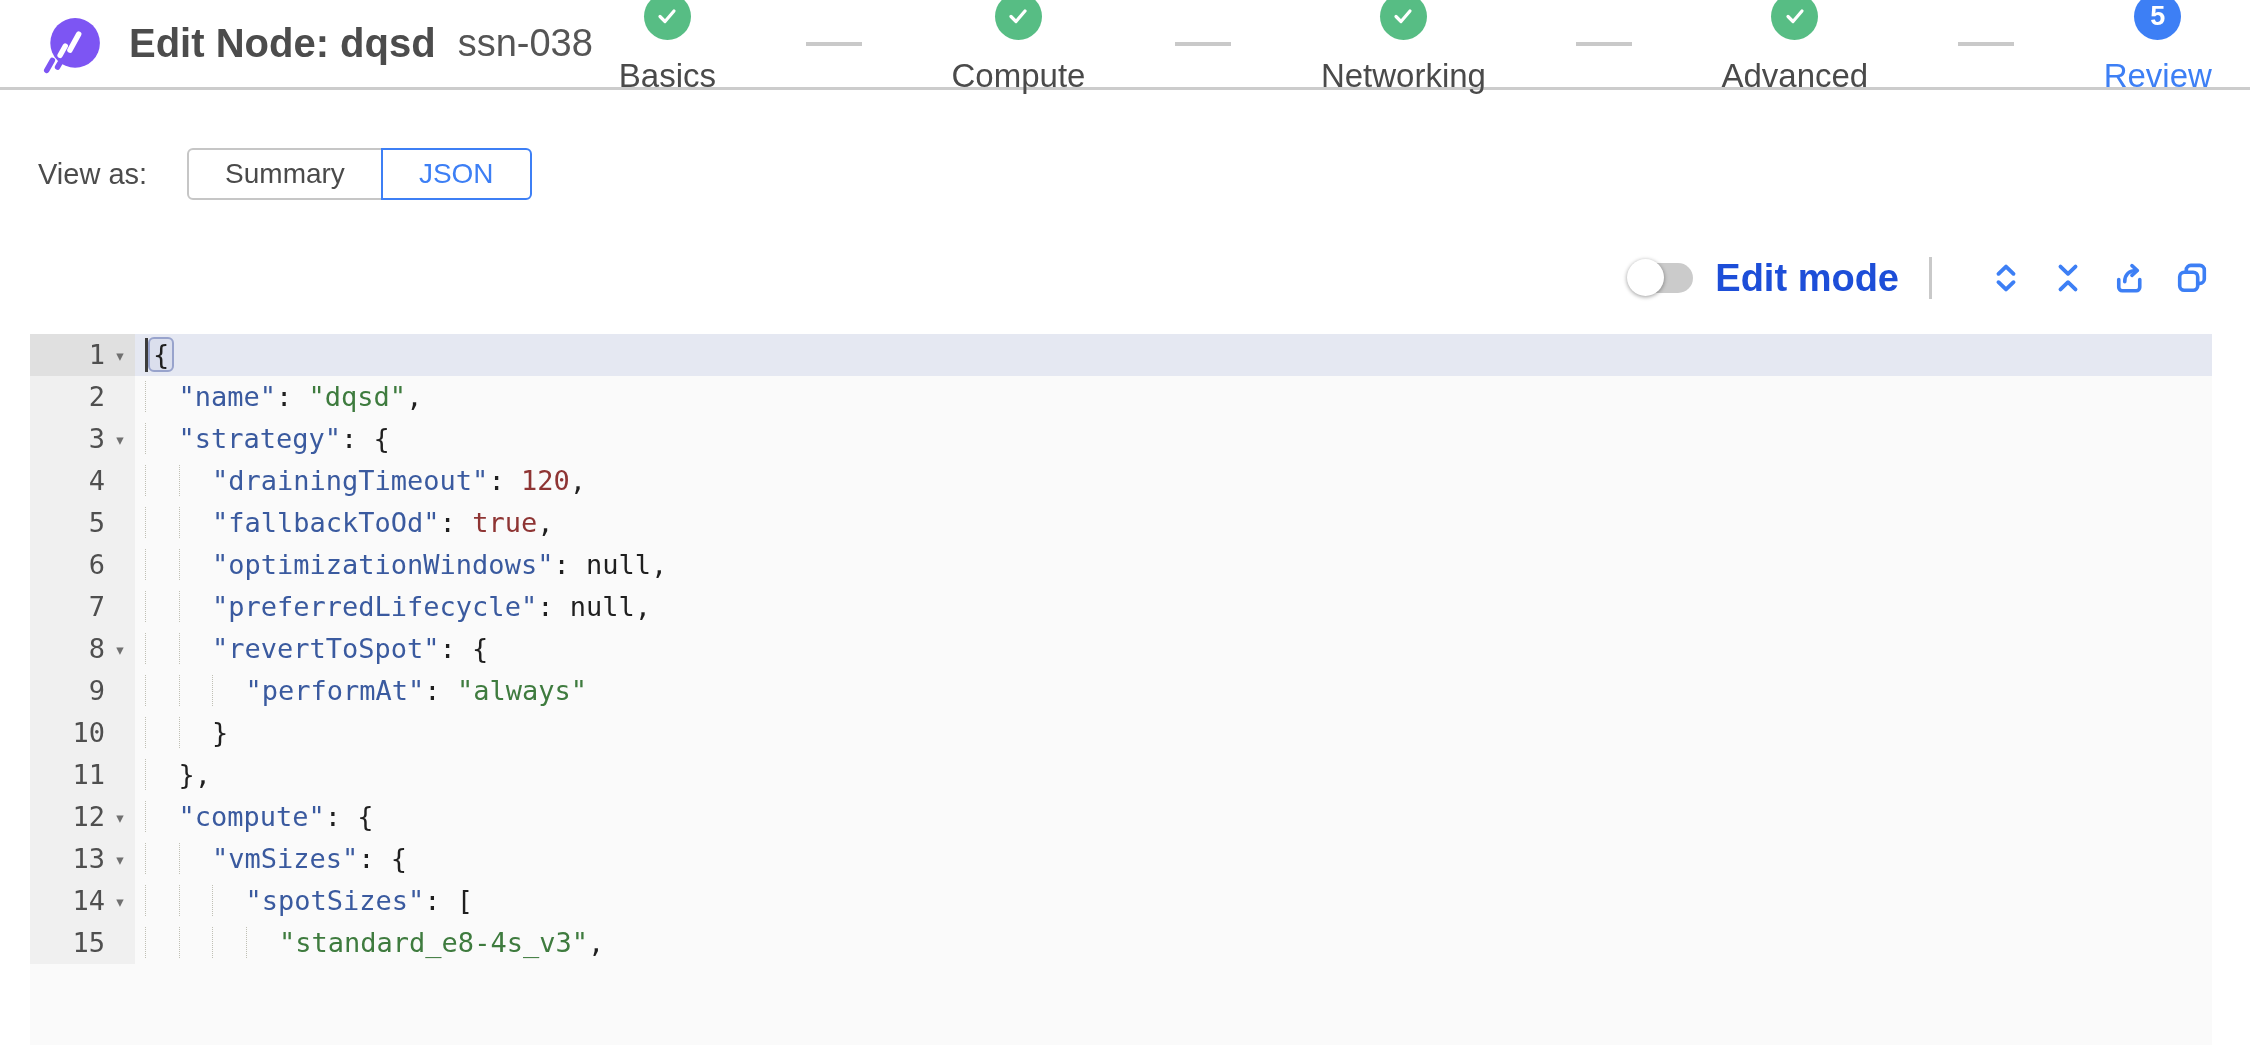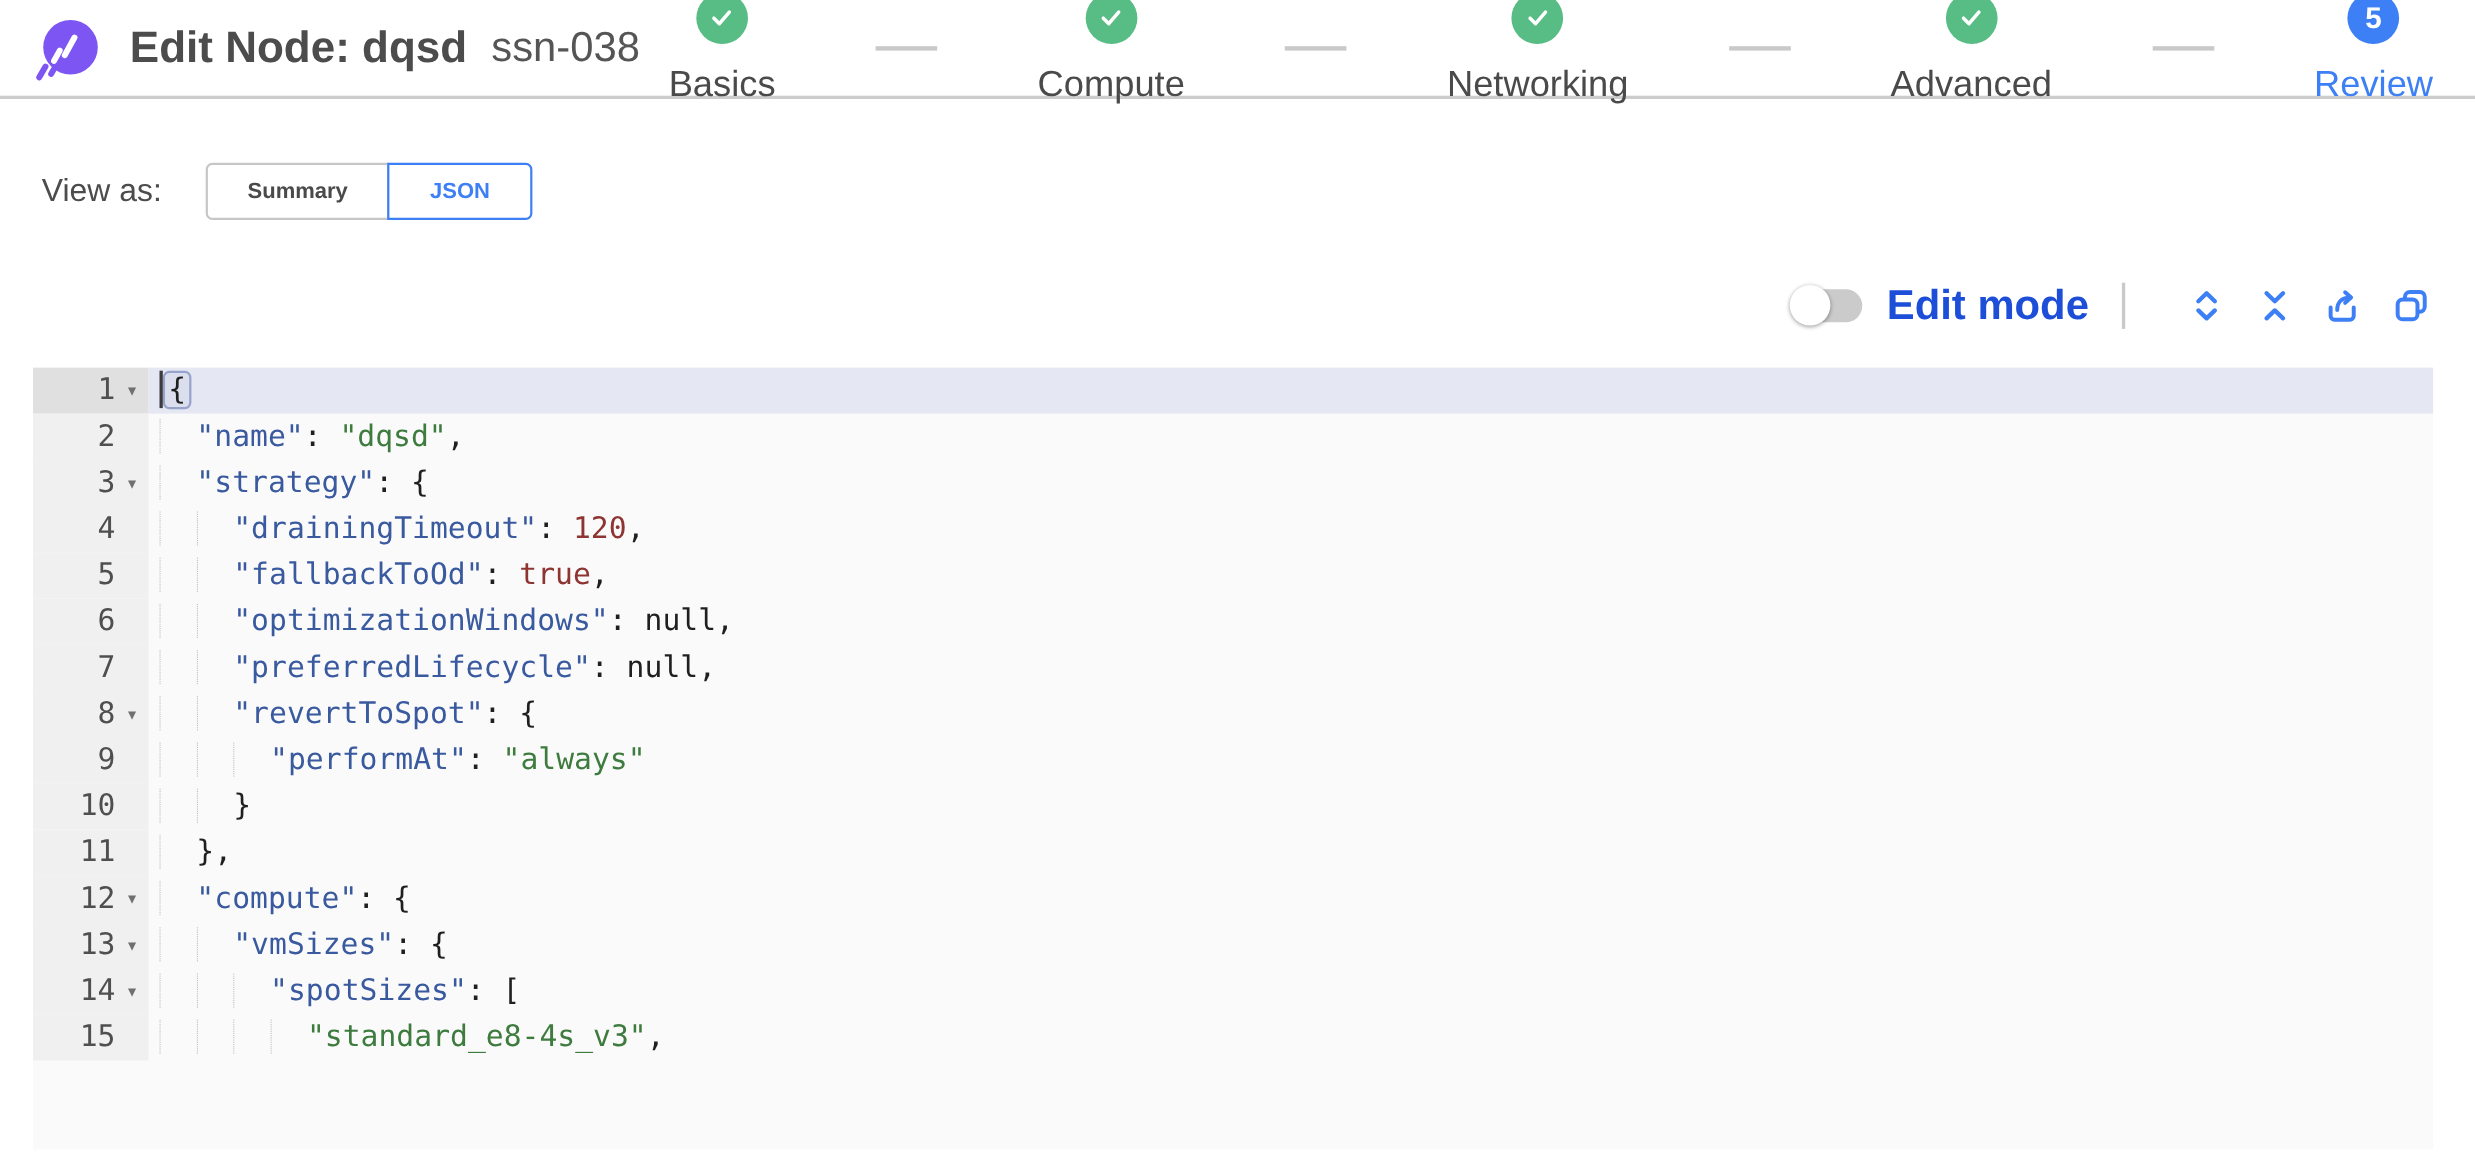--- a/index.html
+++ b/index.html
@@ -1,42 +1,42 @@
 <!DOCTYPE html>
 <html><head>
 <meta charset="utf-8">
 <style>
   * { margin:0; padding:0; box-sizing:border-box; }
   html,body { width:2250px; height:1048px; background:#fff; overflow:hidden;
               font-family:"Liberation Sans", sans-serif; }
 
   
   .header { height:90px; display:flex; align-items:center;
-            padding:0 38px 0 30px; border-bottom:3px solid #cccccc; }
+            padding:0 38px 0 41px; border-bottom:3px solid #cccccc; }
   .logo { width:62px; height:62px; flex:none; margin-right:26px; position:relative; top:2px; }
   .title { font-size:40px; font-weight:700; color:#4c4c4c; white-space:nowrap; }
   .node-id { font-size:38px; font-weight:400; color:#555; margin-left:22px;
              max-width:152px; overflow:hidden; white-space:nowrap; display:inline-block; }
   .stepper { flex:1; display:flex; align-items:center; justify-content:space-between;
              margin-left:26px; }
   .step { display:flex; align-items:center; gap:17px; cursor:pointer;flex-direction:column; }
   .step-circle { width:47px; height:47px; border-radius:50%; flex:none;
                  display:flex; align-items:center; justify-content:center; }
   .step-circle.done { background:#57bd84; }
   .step-circle.current { background:#3d7ff5; }
   .step-num { color:#fff; font-size:27px; font-weight:700; }
   .step-label { font-size:33px; color:#4a4a4a; white-space:nowrap; }
   .step.current .step-label { color:#3d7ff5; }
   .connector { width:56px; height:4px; background:#c9c9c9; flex:none; }
 
   
   .viewas-row { display:flex; align-items:center; margin:58px 38px 0 38px; height:52px; }
   .viewas-label { font-size:29px; font-weight:400; color:#4c4c4c; margin-right:40px; }
   .seg { display:inline-flex; }
-  .seg-btn { height:52px; padding:0 36px; background:#fff; font-size:20px; font-weight:700;
+  .seg-btn { height:52px; padding:0 36px; background:#fff; font-size:28px; font-weight:400;
              display:flex; align-items:center; justify-content:center; cursor:pointer;
              border:2px solid #c6c6c6; color:#4a4a4a; min-width:160px; }
   .seg-btn.first { border-radius:6px 0 0 6px; }
   .seg-btn.selected { border:2px solid #3d7ff5; color:#3d7ff5; border-radius:0 6px 6px 0;
                       margin-left:-2px; z-index:1; min-width:132px; }
 
   
   .toolbar-row { display:flex; align-items:center; justify-content:flex-end;
                  margin:52px 40px 0 0; height:52px; gap:0; }
   .toggle { width:62px; height:30px; background:#cbcbcb; border-radius:16px;

